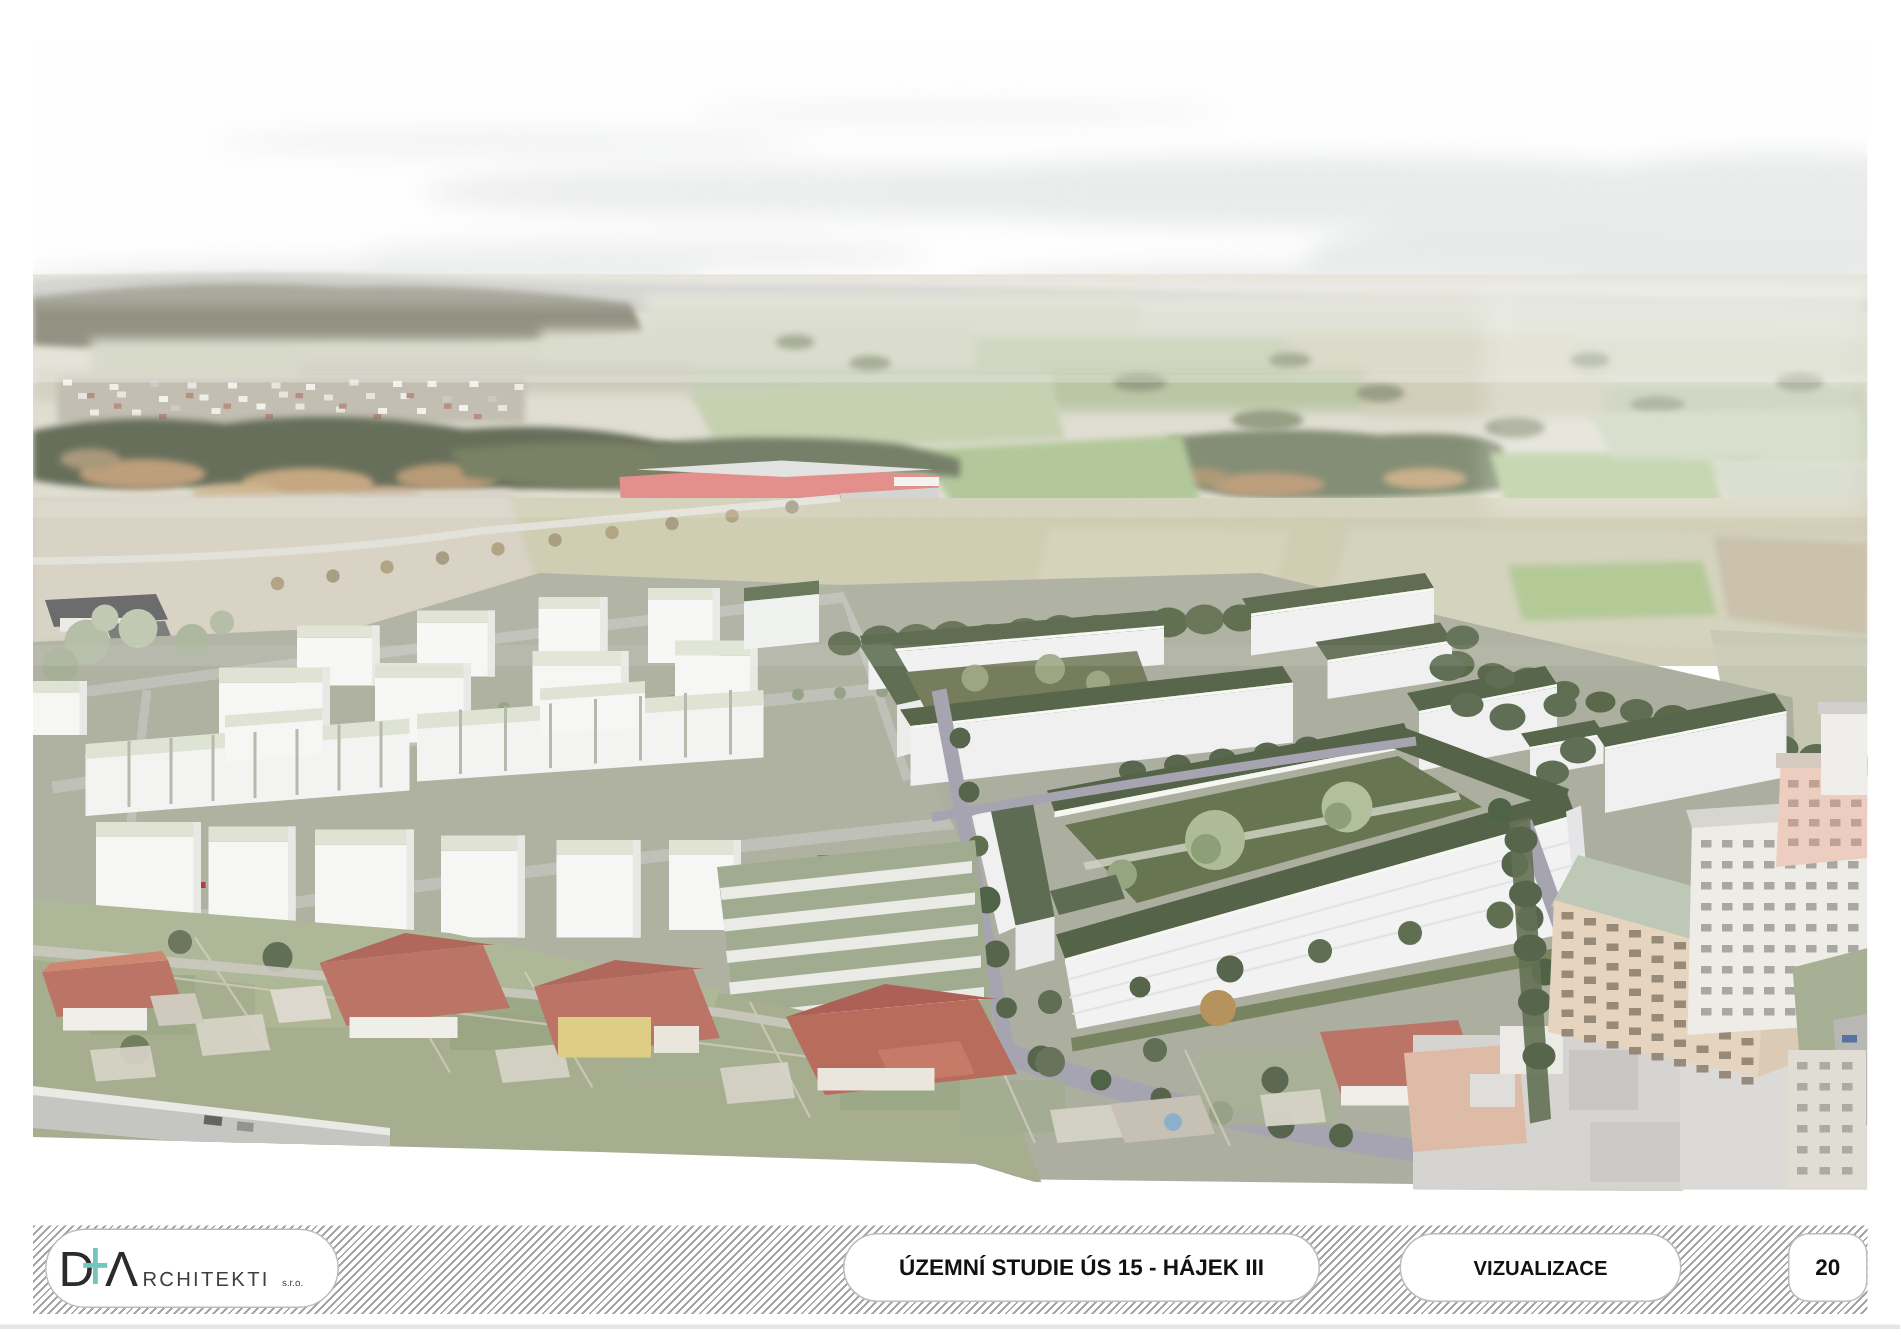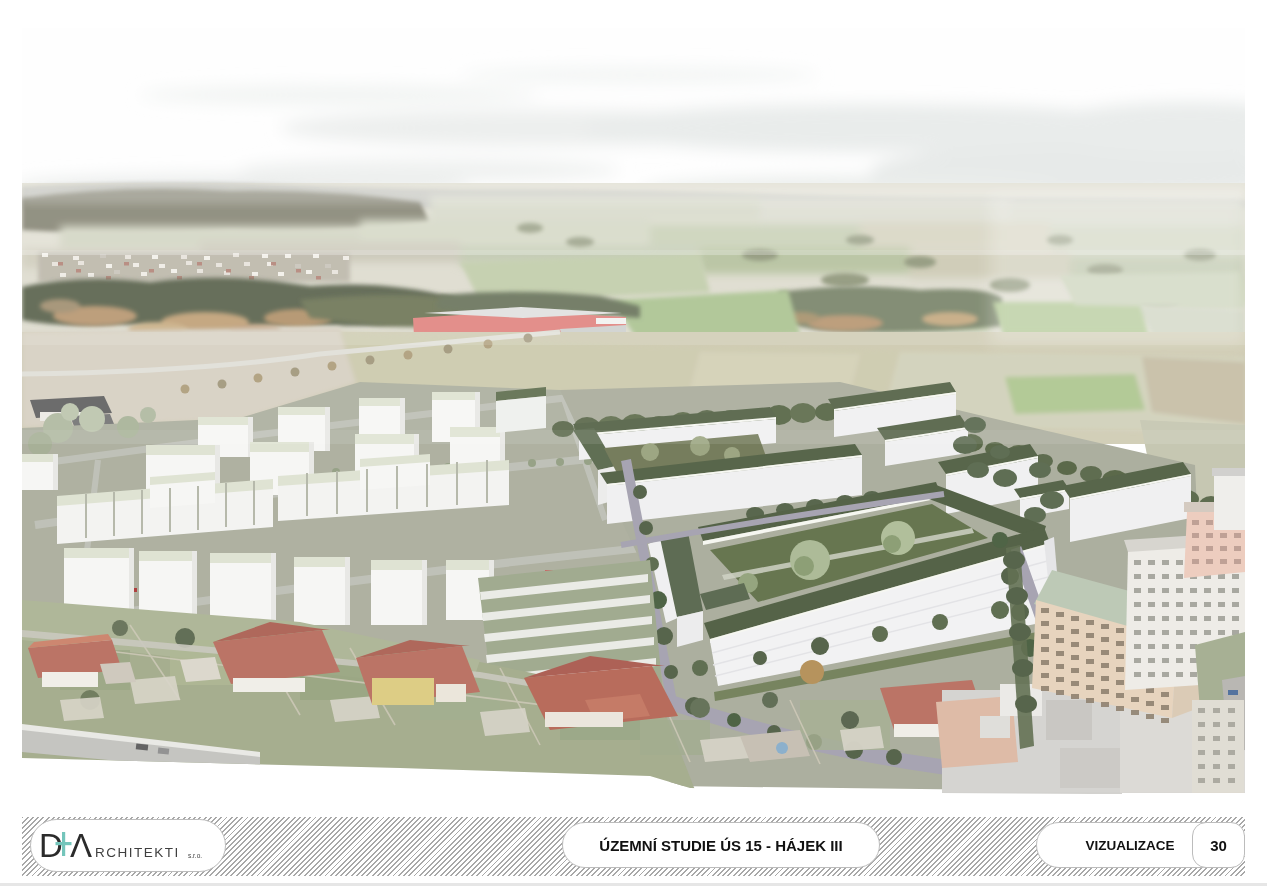--- a/index.html
+++ b/index.html
@@ -935,20 +935,20 @@
         </g>
     <text x="31" y="34" font-family="Liberation Sans, sans-serif" font-size="33" fill="#2b2b2b">Λ</text>
     <text x="56" y="34" font-family="Liberation Sans, sans-serif" font-size="13.5" letter-spacing="1.5" fill="#3f3f3f">RCHITEKTI</text>
     <text x="149" y="34.5" font-family="Liberation Sans, sans-serif" font-size="6.5" fill="#3f3f3f">s.r.o.</text>
   </svg>
 </div>
 
 <div class="pill" style="left:562px;top:822px;width:318px;height:46px;border-radius:23px;
   font-size:15px;font-weight:bold;color:#111;">ÚZEMNÍ STUDIE ÚS 15 - HÁJEK III</div>
 
-<div class="pill" style="left:1036px;top:822px;width:188px;height:46px;border-radius:23px;
+<div class="pill" style="left:933px;top:822px;width:188px;height:46px;border-radius:23px;
   font-size:13.5px;font-weight:bold;color:#111;">VIZUALIZACE</div>
 
 <div class="pill" style="left:1192px;top:822px;width:53px;height:46px;border-radius:14px;
-  font-size:15px;font-weight:bold;color:#111;">30</div>
+  font-size:15px;font-weight:bold;color:#111;">20</div>
 
 <div class="bottomline"></div>
 </div>
 
 </body></html>

